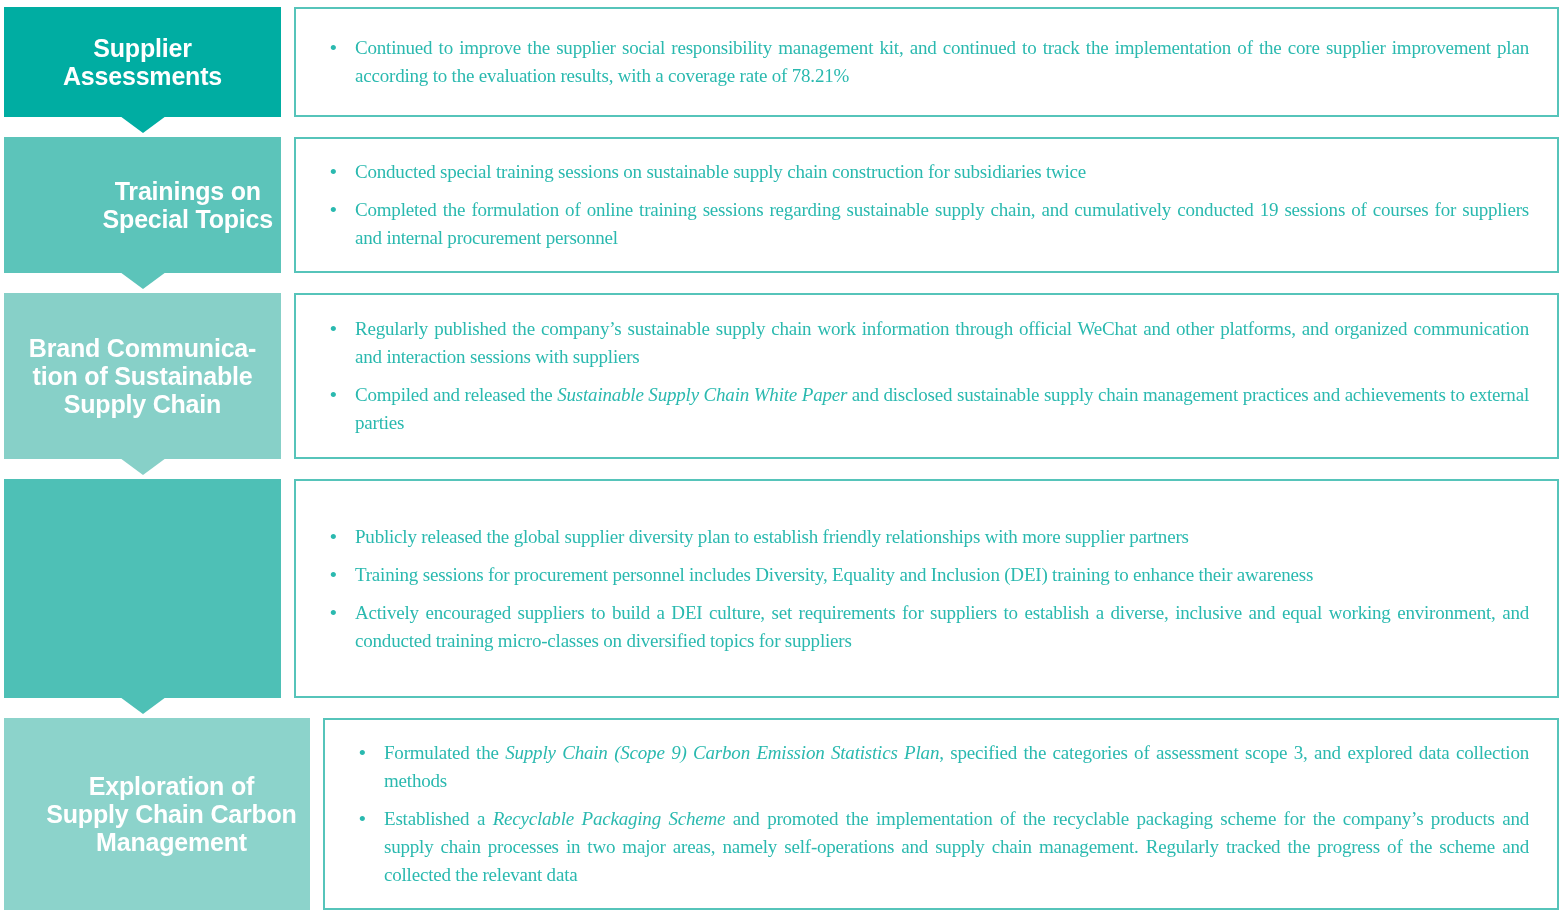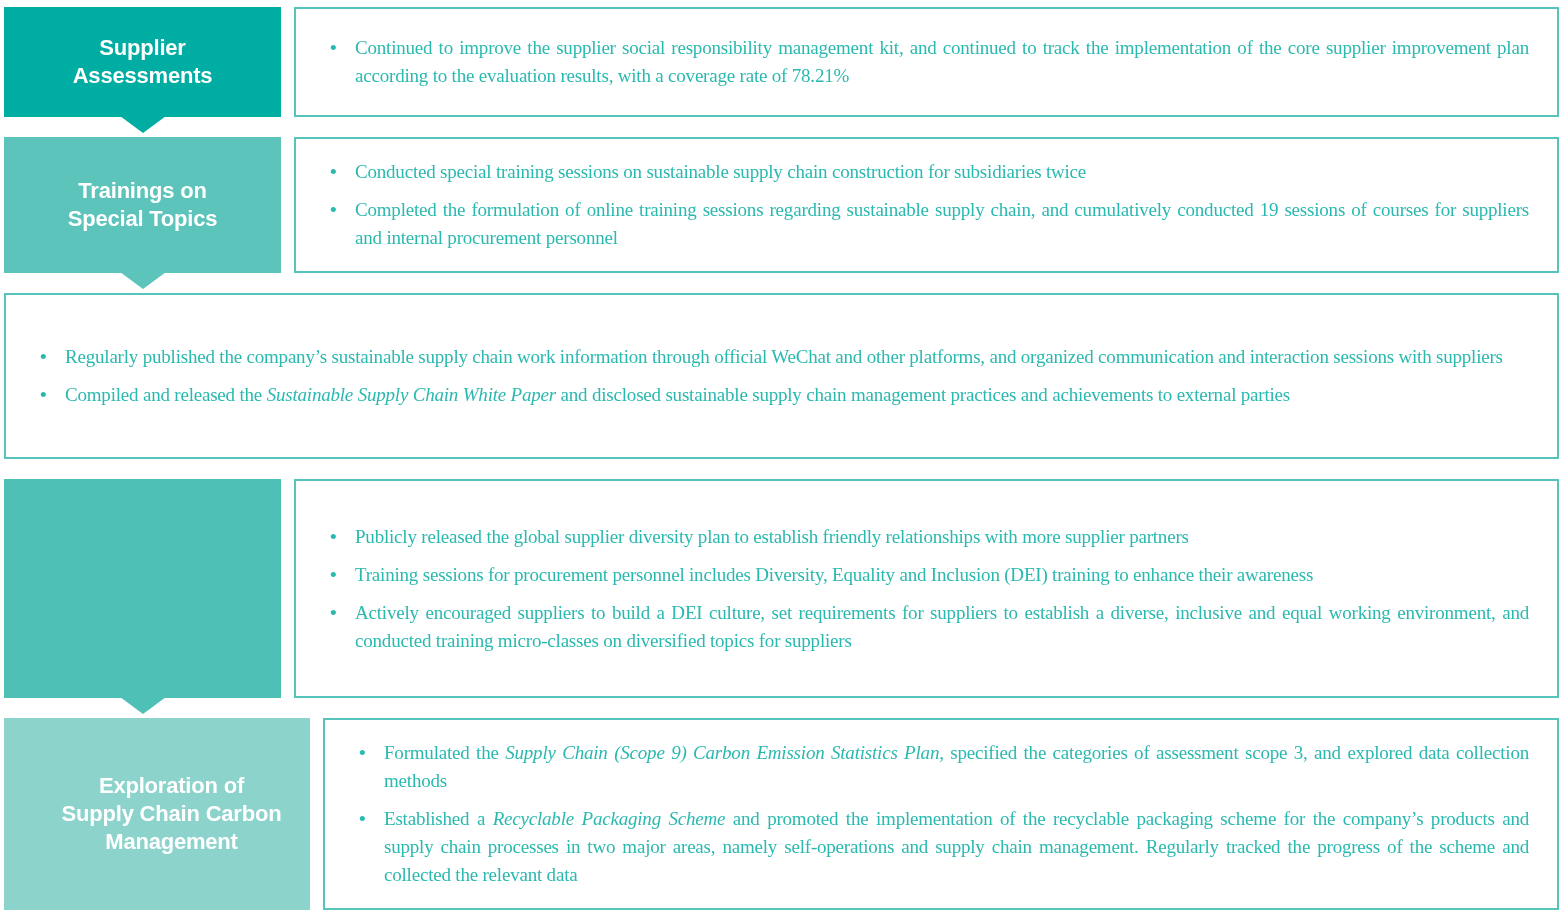--- a/index.html
+++ b/index.html
@@ -28,21 +28,21 @@
   .label-box {
     width: 277px;
     flex: none;
     position: relative;
     display: flex;
     align-items: center;
     justify-content: center;
     text-align: center;
     color: #ffffff;
     font-weight: bold;
-    font-size: 22px;
+    font-size: 25px;
     line-height: 28px;
     letter-spacing: -0.2px;
   }
   .label-text { white-space: pre-line; padding: 4px 8px; }
   .arrow-down {
     position: absolute;
     top: 100%;
     left: 50%;
     transform: translateX(-50%);
     margin-top: -1px;
@@ -90,37 +90,43 @@
           <div class="arrow-down" style="border-top-color: rgb(0, 173, 162);"></div>
         </div>
         <div class="content-box" style="border-color: rgb(86, 196, 186); color: rgb(42, 185, 175);">
           <div class="bullet-item">
             <span class="bullet-marker">•</span>
             <span class="bullet-text"><span>Continued to improve the supplier social responsibility management kit, and continued to track the implementation of the core supplier improvement plan according to the evaluation results, with a coverage rate of 78.21%</span></span>
           </div>
         </div>
       </div>
       <div class="row">
-        <div class="label-box" style="background: rgb(92, 196, 186);">
+        <div class="label-box" style="background: rgb(92, 196, 186); justify-content: flex-end;">
           <span class="label-text">Trainings on
 Special Topics</span>
           <div class="arrow-down" style="border-top-color: rgb(92, 196, 186);"></div>
         </div>
         <div class="content-box" style="border-color: rgb(86, 196, 186); color: rgb(42, 185, 175);">
           <div class="bullet-item">
             <span class="bullet-marker">•</span>
             <span class="bullet-text"><span>Conducted special training sessions on sustainable supply chain construction for subsidiaries twice</span></span>
           </div>
           <div class="bullet-item">
             <span class="bullet-marker">•</span>
             <span class="bullet-text"><span>Completed the formulation of online training sessions regarding sustainable supply chain, and cumulatively conducted 19 sessions of courses for suppliers and internal procurement personnel</span></span>
           </div>
         </div>
       </div>
       <div class="row">
+        <div class="label-box" style="background: rgb(135, 208, 200);">
+          <span class="label-text">Brand Communica-
+tion of Sustainable
+Supply Chain</span>
+          <div class="arrow-down" style="border-top-color: rgb(135, 208, 200);"></div>
+        </div>
         <div class="content-box" style="border-color: rgb(86, 196, 186); color: rgb(42, 185, 175);">
           <div class="bullet-item">
             <span class="bullet-marker">•</span>
             <span class="bullet-text"><span>Regularly published the company’s sustainable supply chain work information through official WeChat and other platforms, and organized communication and interaction sessions with suppliers</span></span>
           </div>
           <div class="bullet-item">
             <span class="bullet-marker">•</span>
             <span class="bullet-text"><span>Compiled and released the </span><em>Sustainable Supply Chain White Paper</em><span> and disclosed sustainable supply chain management practices and achievements to external parties</span></span>
           </div>
         </div>

